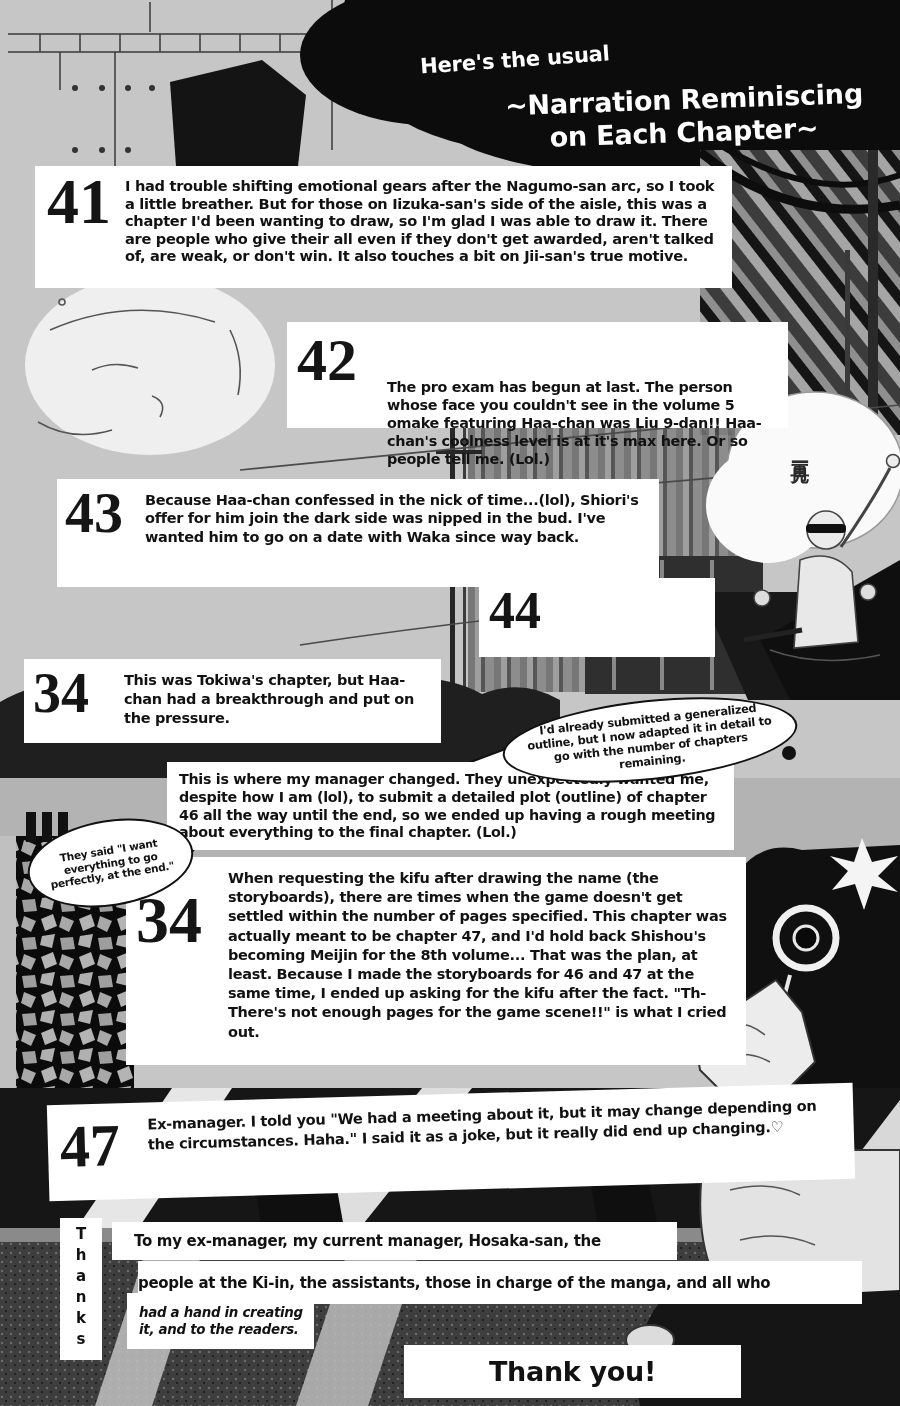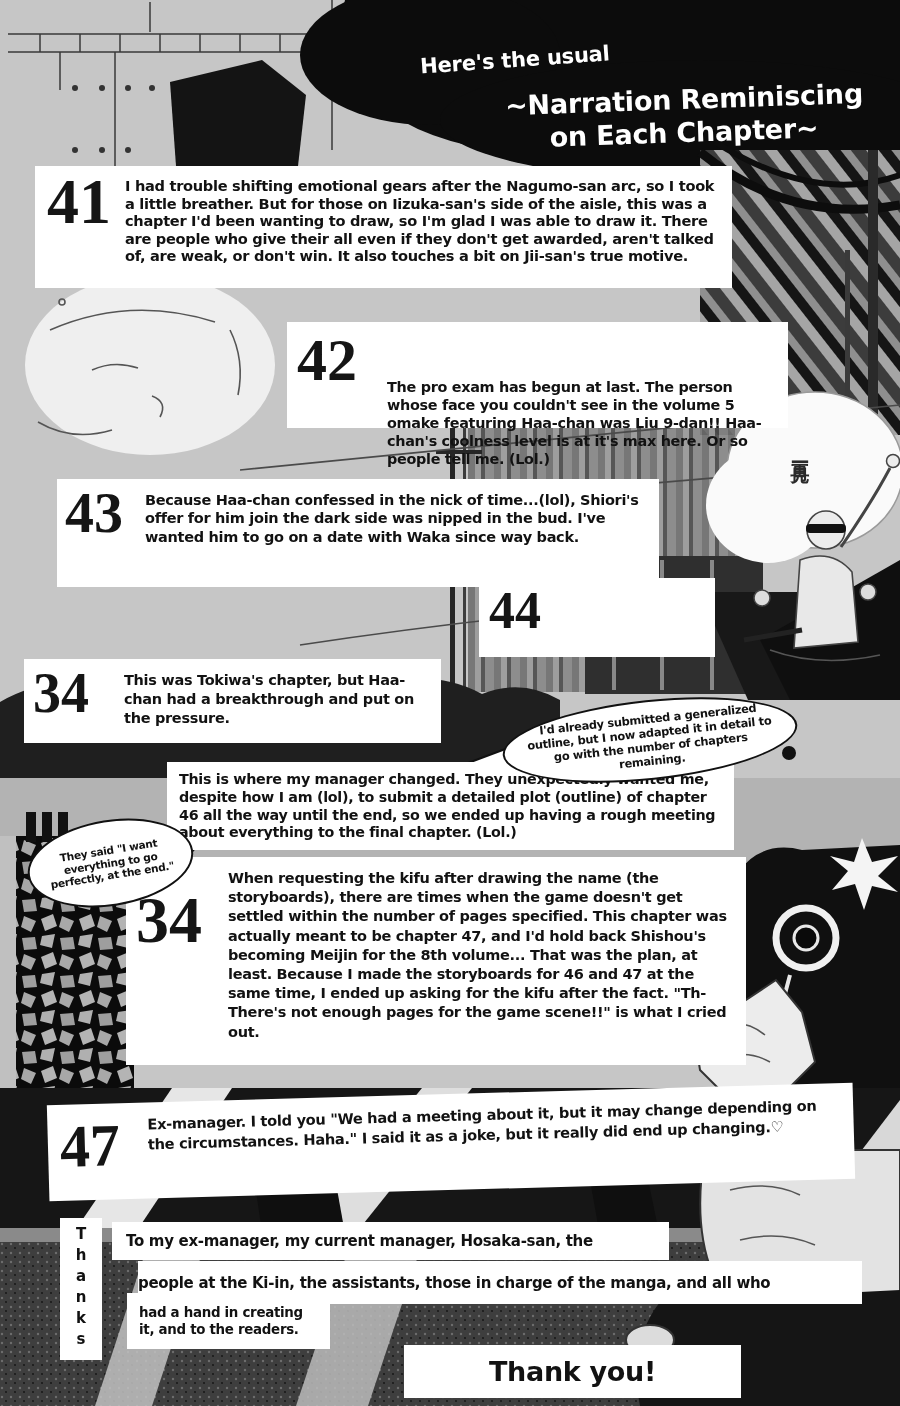--- a/index.html
+++ b/index.html
@@ -220,29 +220,29 @@
 
   <div class="wbox" style="left:60px;top:1218px;width:42px;height:136px;padding-top:6px;">
     <div class="vletter">T</div>
     <div class="vletter">h</div>
     <div class="vletter">a</div>
     <div class="vletter">n</div>
     <div class="vletter">k</div>
     <div class="vletter">s</div>
   </div>
 
-  <div class="wbox" style="left:112px;top:1222px;width:557px;height:38px;display:flex;align-items:center;">
+  <div class="wbox" style="left:112px;top:1222px;width:557px;height:38px;display:flex;align-items:center;padding-left:8px;">
     <div class="hand" style="font-size:15px;padding-left:14px;">To my ex-manager, my current manager, Hosaka-san, the</div>
   </div>
 
   <div class="wbox" style="left:138px;top:1261px;width:724px;height:43px;display:flex;align-items:center;">
     <div class="hand" style="font-size:15px;">people at the Ki-in, the assistants, those in charge of the manga, and all who</div>
   </div>
 
-  <div class="wbox" style="left:127px;top:1293px;width:203px;height:56px;display:flex;align-items:center;">
+  <div class="wbox" style="left:127px;top:1293px;width:187px;height:56px;display:flex;align-items:center;font-style:italic;">
     <div class="hand" style="font-size:13.4px;line-height:17px;padding:0 8px 0 12px;">had a hand in creating it, and to the readers.</div>
   </div>
 
   <div class="wbox" style="left:404px;top:1345px;width:337px;height:53px;display:flex;align-items:center;justify-content:center;">
     <div class="hand" style="font-size:27px;">Thank you!</div>
   </div>
 
 </div>
 
 </body></html>

